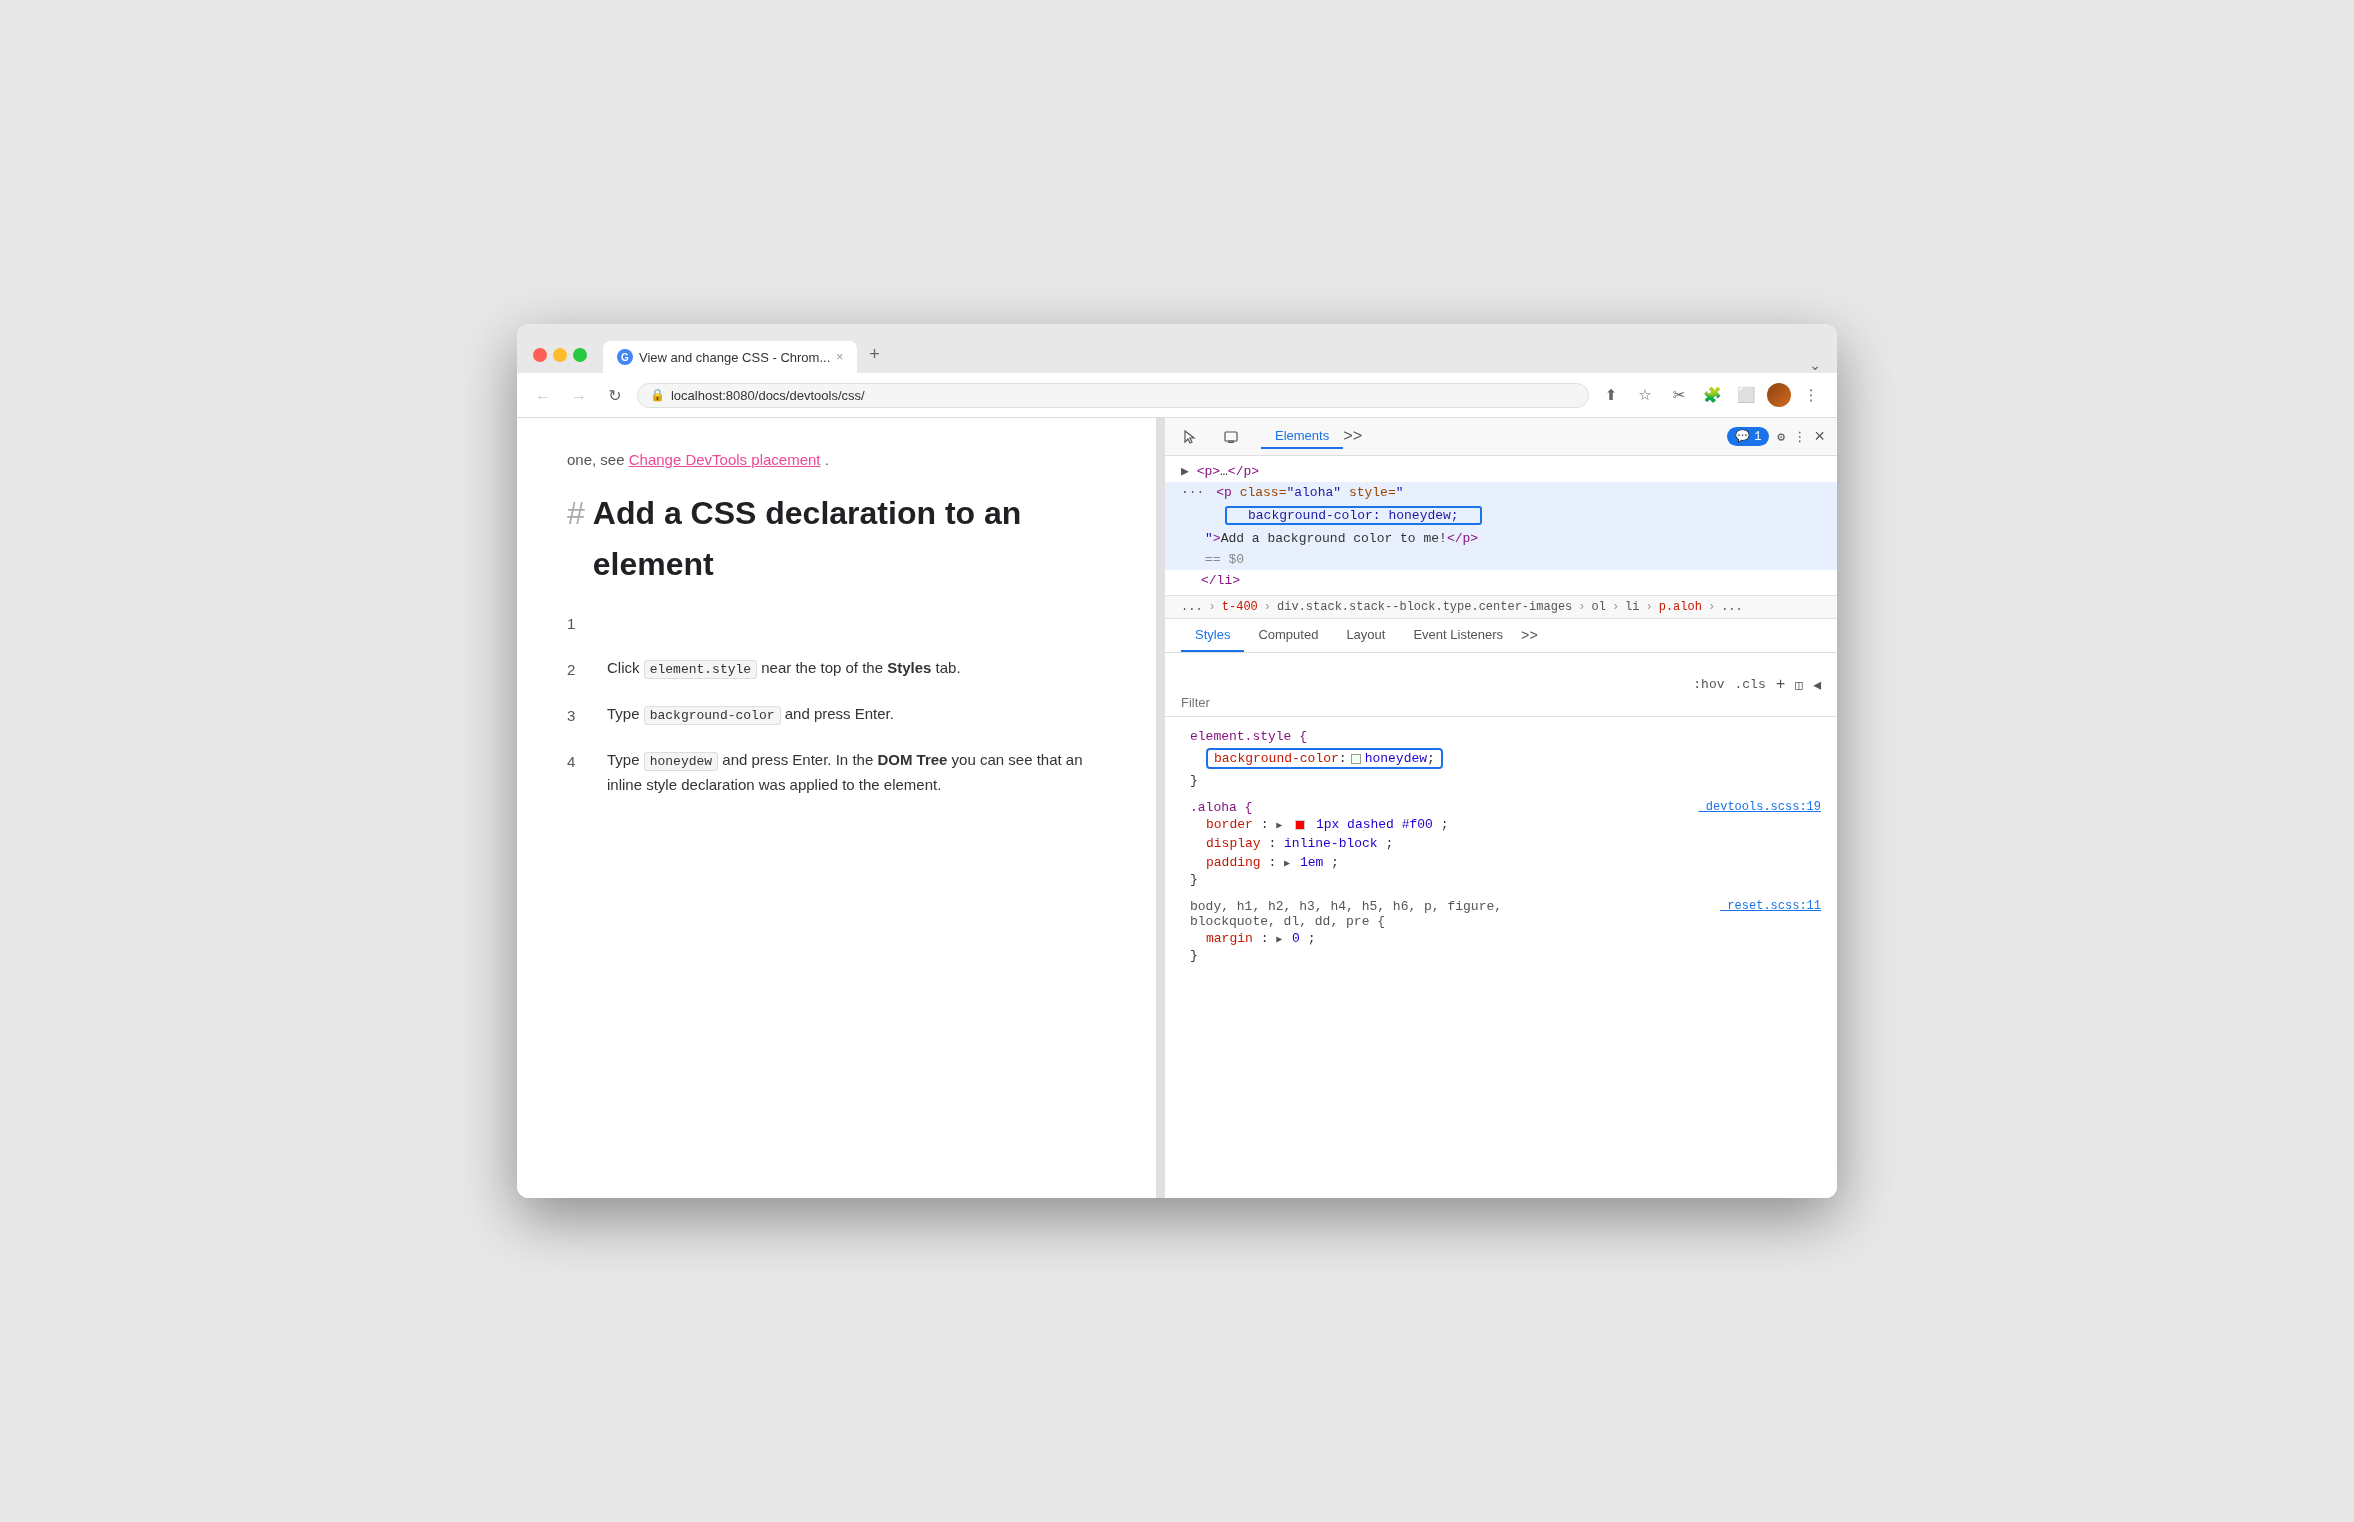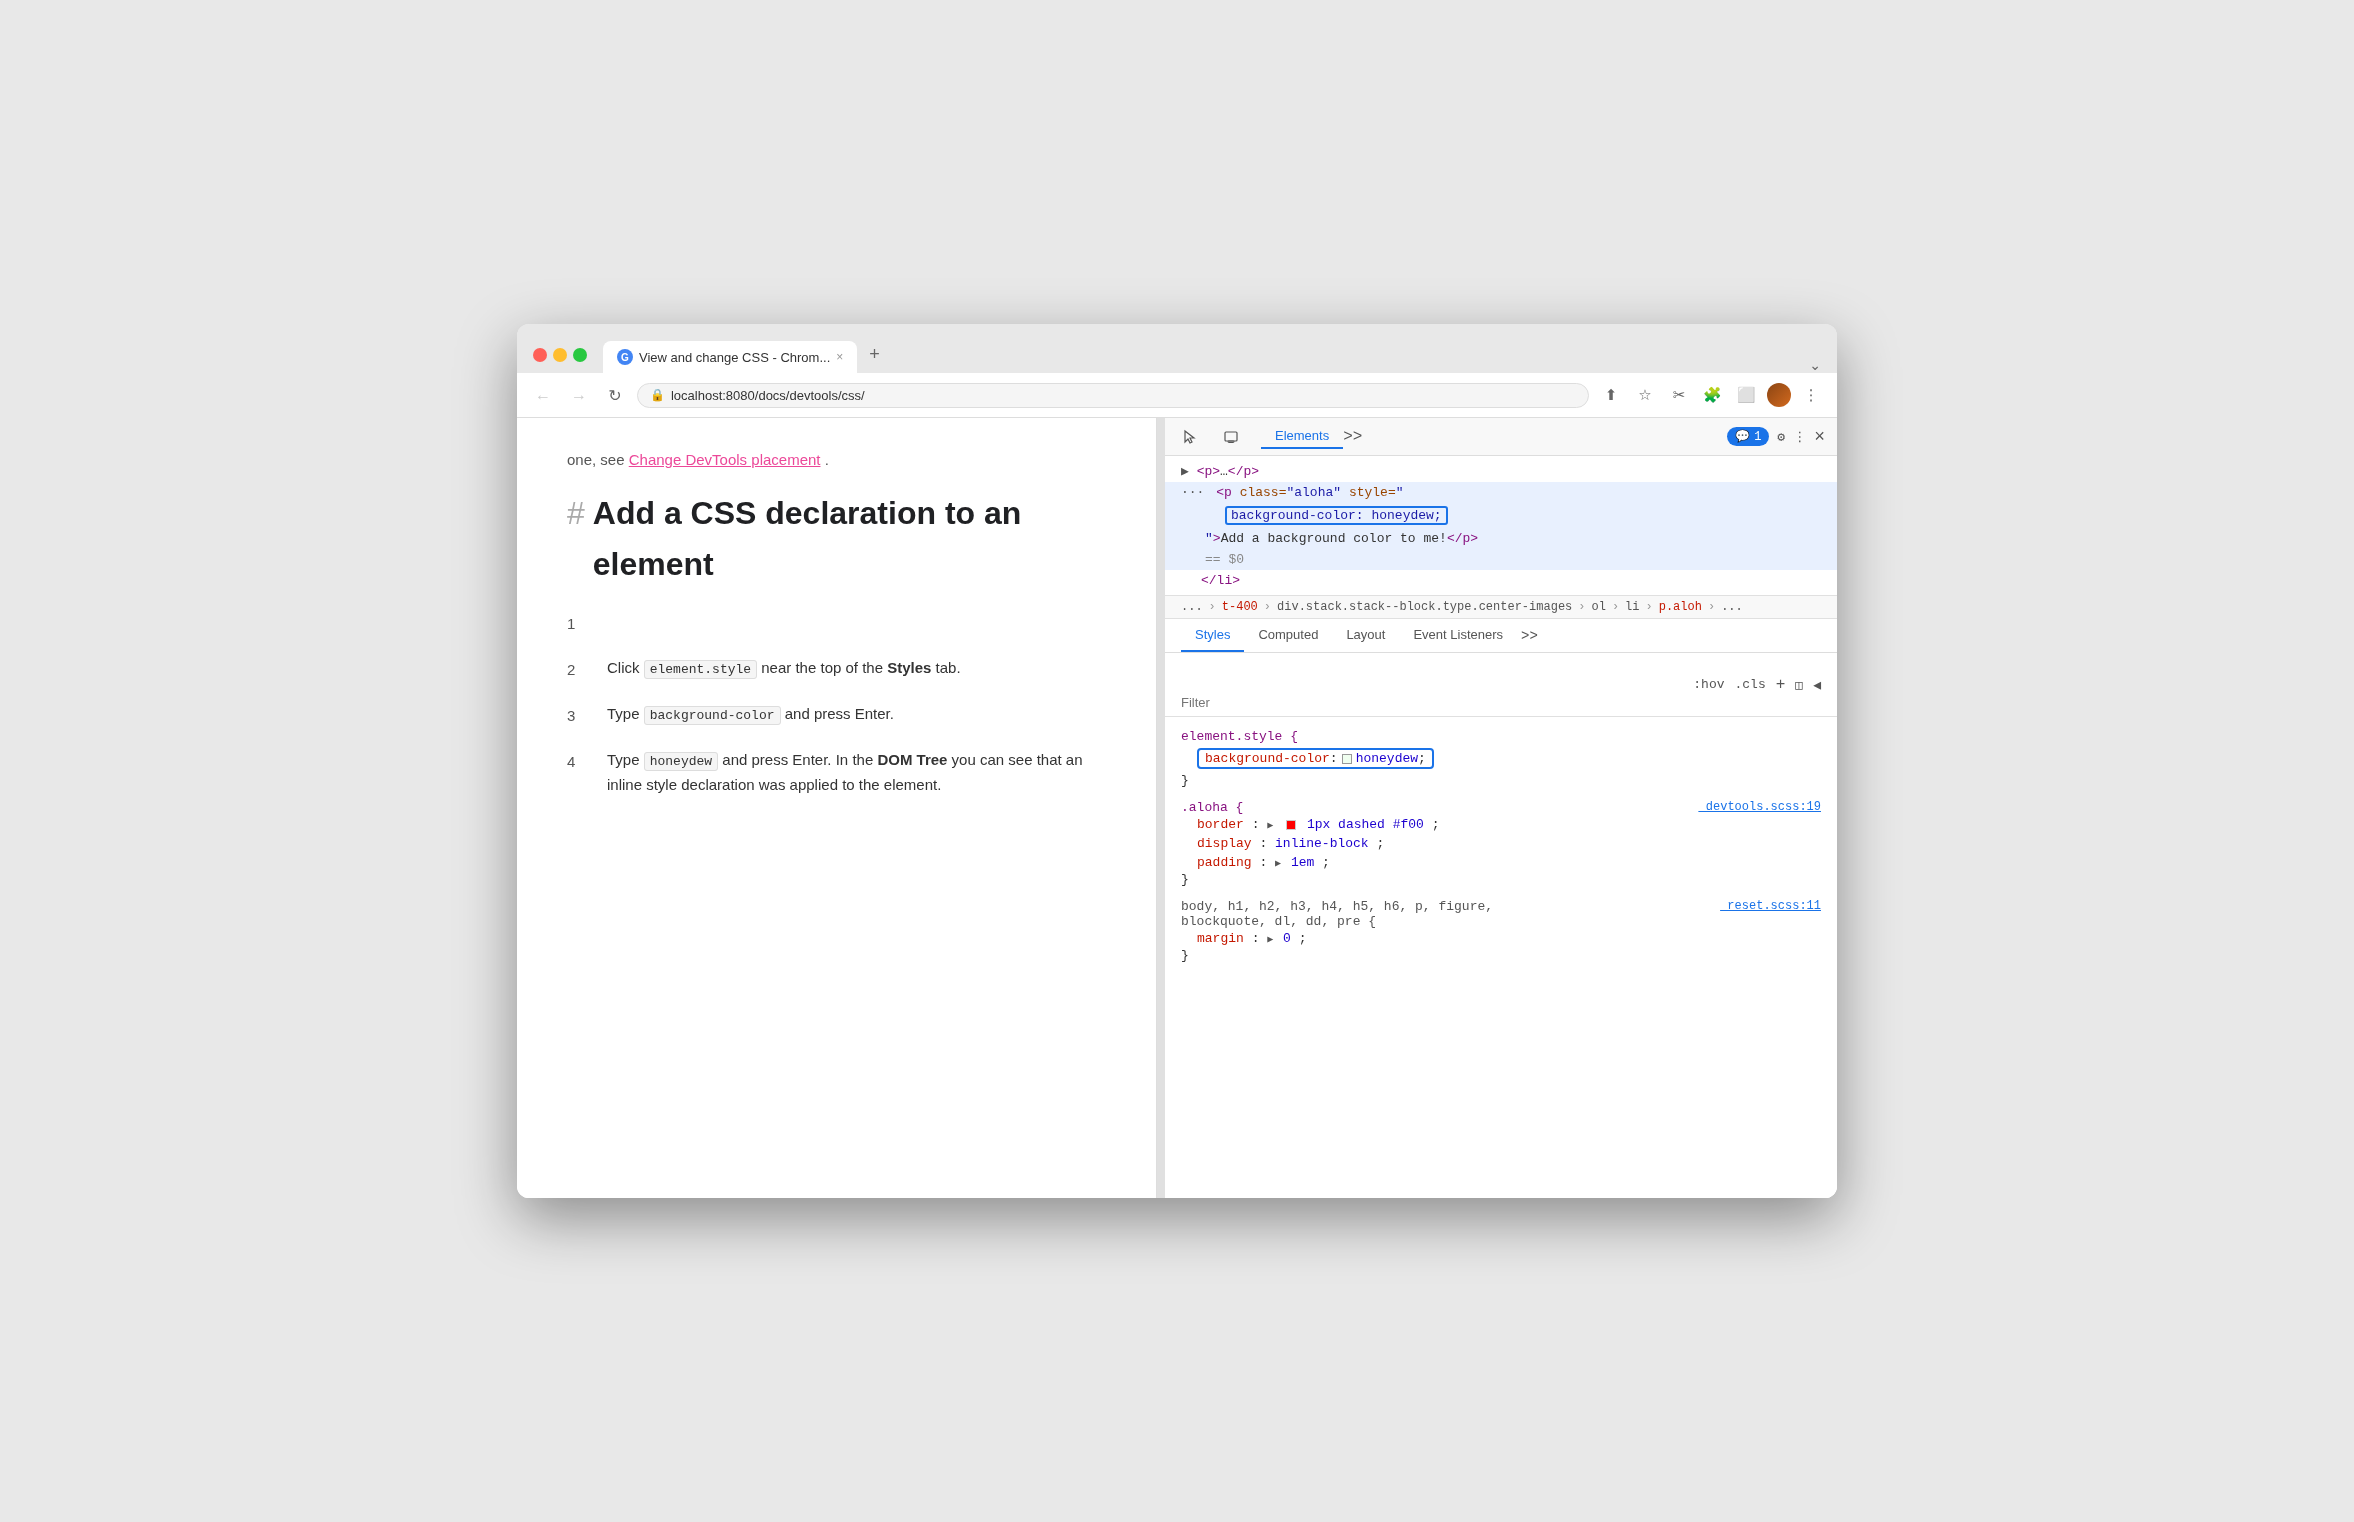--- a/index.html
+++ b/index.html
@@ -445,20 +445,21 @@
       cursor: pointer;
       color: #555;
     }
 
     
     .css-rules {
       flex: 1;
       overflow-y: auto;
       padding: 8px 0;
       background: white;
+      margin-left: 9px;
     }
 
     .css-rule-block {
       padding: 4px 16px;
       margin-bottom: 4px;
     }
 
     .css-selector {
       color: #881280;
       font-size: 13px;
@@ -665,21 +666,21 @@
           <span style="color:#555;">▶</span>
           <span class="dom-tag">&lt;p&gt;</span><span class="dom-text">…</span><span class="dom-tag">&lt;/p&gt;</span>
         </div>
         <div class="dom-line highlighted" style="padding-left:16px;">
           <span style="color:#555; margin-right:4px;">···</span>
           <span class="dom-tag">&lt;p</span>
           <span class="dom-attr"> class=</span><span class="dom-value">"aloha"</span>
           <span class="dom-attr"> style=</span><span class="dom-value">"</span>
         </div>
         <div class="dom-line highlighted" style="padding-left:60px;">
-          <span style="display:inline-block; border:2px solid #1a73e8; border-radius:3px; padding:0 4px; color:#1a1aa6; font-size:13px;">background-color: honeydew;</span>
+          <span style="display:inline-block; border:2px solid #1a73e8; border-radius:3px; padding:0 21px; color:#1a1aa6; font-size:13px;">background-color: honeydew;</span>
         </div>
         <div class="dom-line highlighted" style="padding-left:40px;">
           <span class="dom-value">"</span><span class="dom-tag">&gt;</span><span class="dom-text">Add a background color to me!</span><span class="dom-tag">&lt;/p&gt;</span>
         </div>
         <div class="dom-line highlighted" style="padding-left:40px; color:#888;">
           == $0
         </div>
         <div class="dom-line" style="padding-left:36px;">
           <span class="dom-tag">&lt;/li&gt;</span>
         </div>

